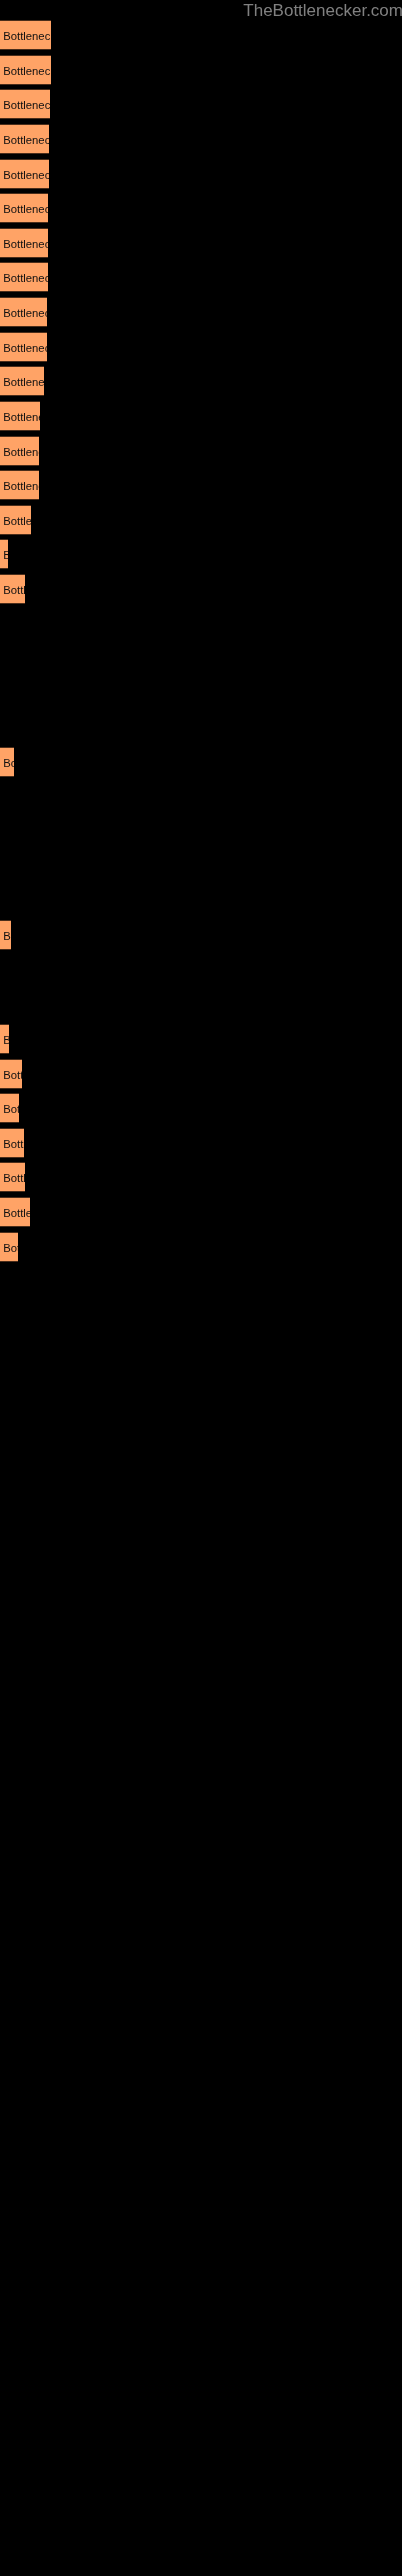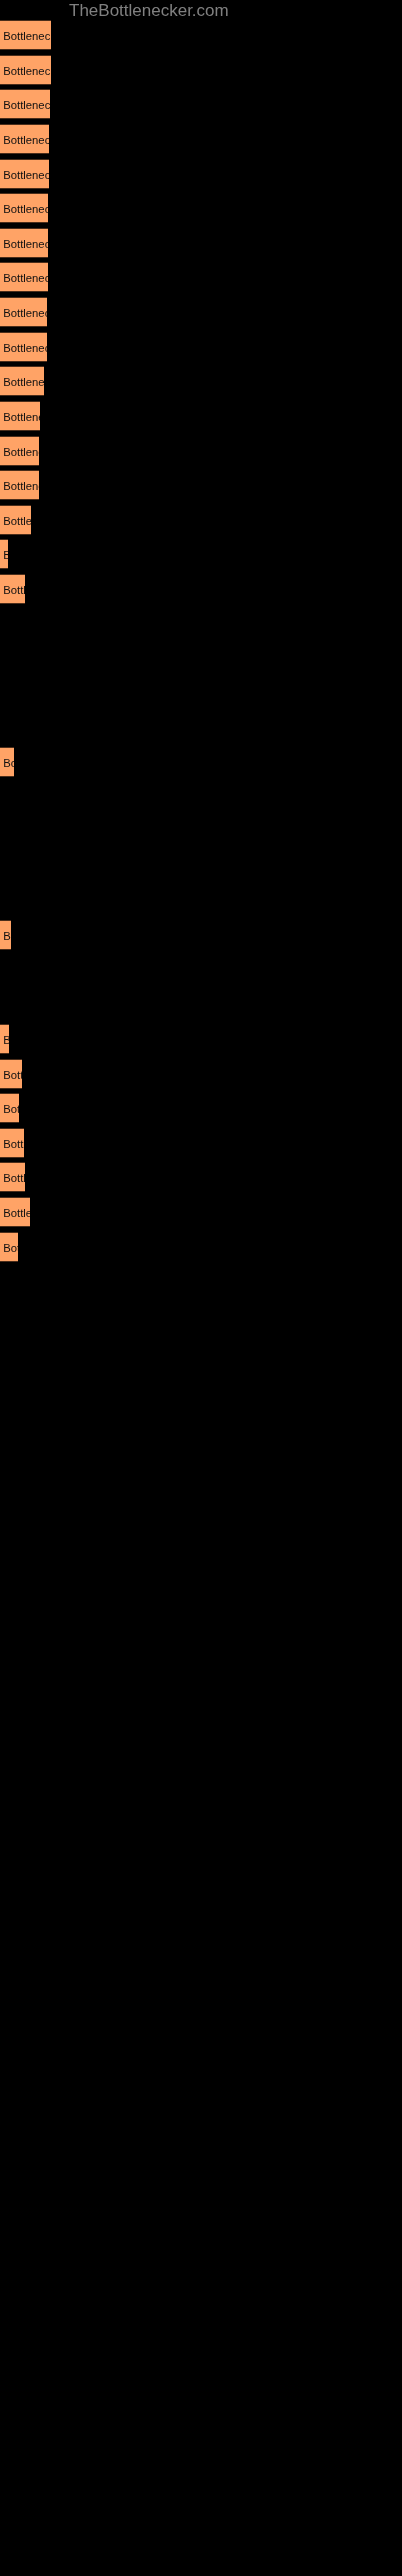--- a/index.html
+++ b/index.html
@@ -20,21 +20,21 @@
     top: 0;
     width: 403px;
     height: 2576px;
     background: #000000;
   }
   .watermark {
     position: absolute;
     left: 0;
     top: 0;
     width: 403px;
-    text-align: left;
+    text-align: right;
     padding-left: 69px;
     box-sizing: border-box;
     color: #808080;
     font-size: 17px;
     font-family: "Liberation Sans", sans-serif;
     letter-spacing: 0px;
     line-height: 21px;
     white-space: nowrap;
   }
   .bars-layer {

